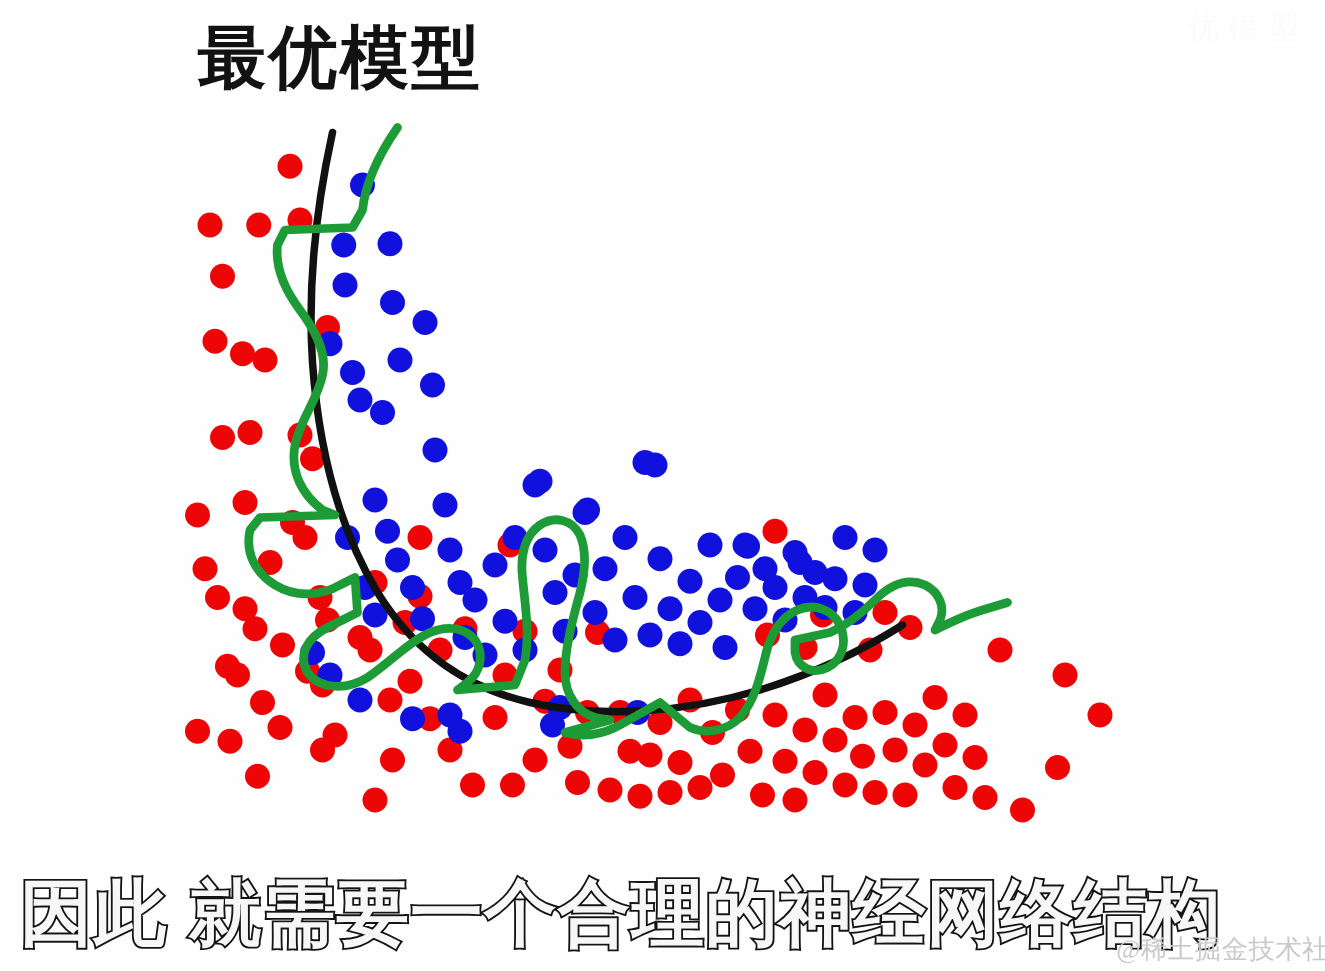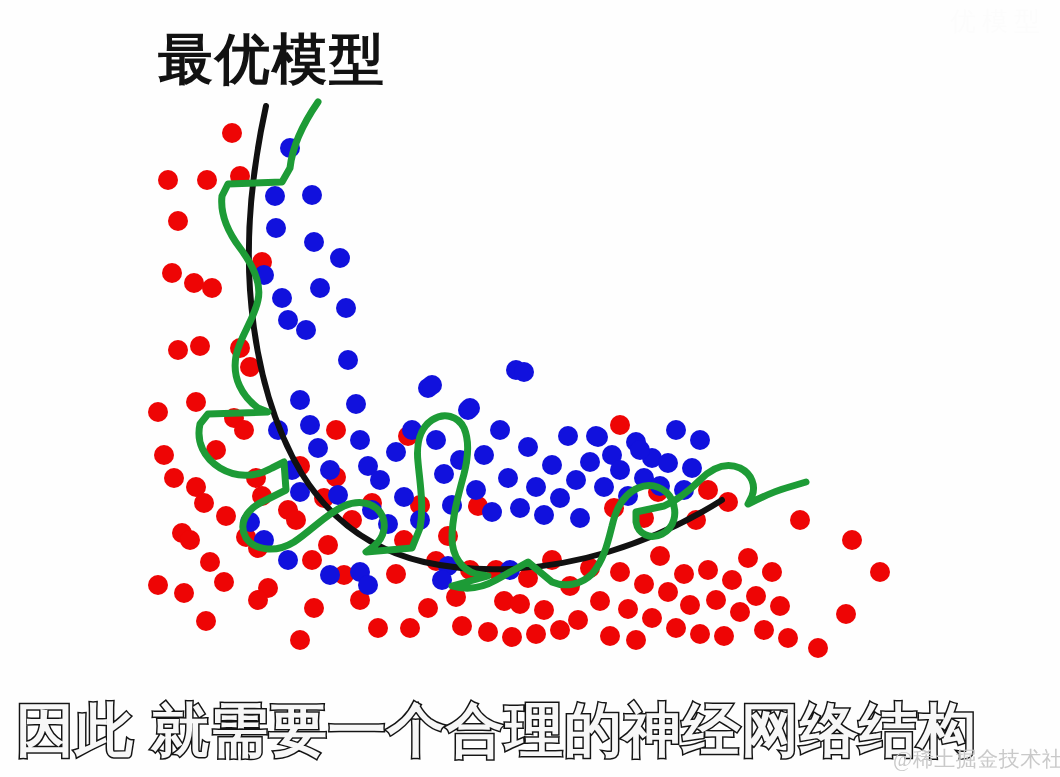--- a/index.html
+++ b/index.html
@@ -30,21 +30,20 @@
     position: absolute;
     left: 158px;
     top: 18px;
     font-size: 55px;
     font-weight: bold;
     color: #121212;
     letter-spacing: 2px;
     line-height: 1.05;
     white-space: nowrap;
     font-family: "Liberation Sans", "DejaVu Sans", sans-serif;
-    margin-top: 13px;
   }
   .overfit-label {
     position: absolute;
     left: 728px;
     top: 458px;
     font-size: 52px;
     font-weight: bold;
     color: #1d9b36;
     letter-spacing: 3px;
     white-space: nowrap;

